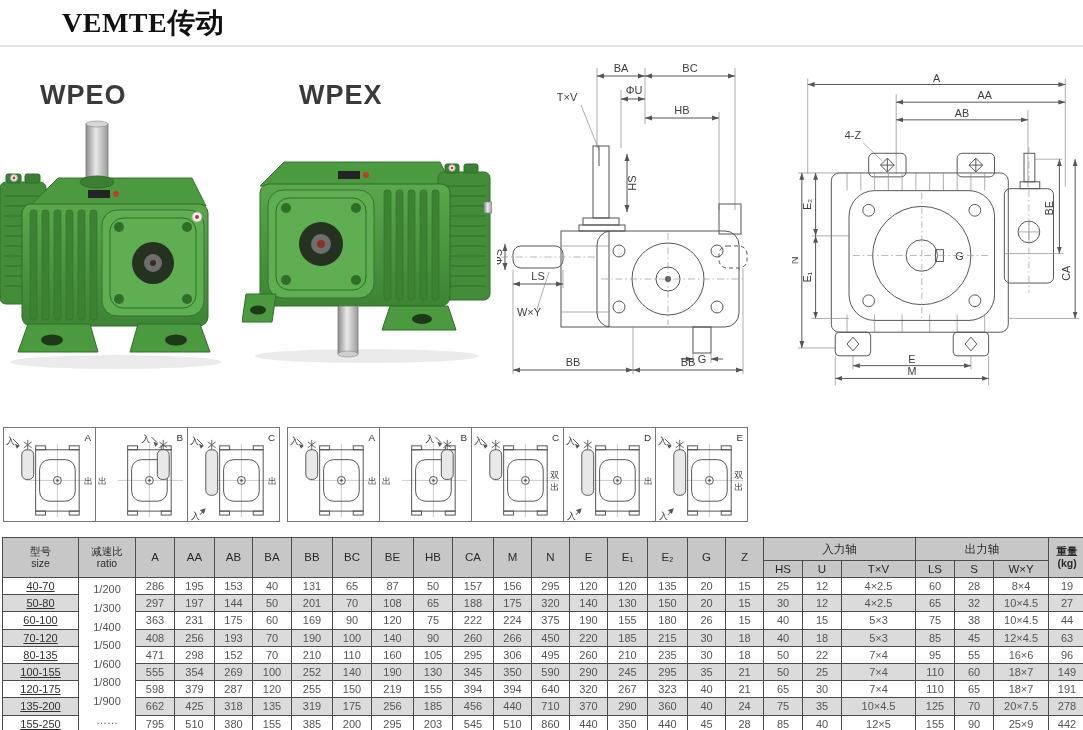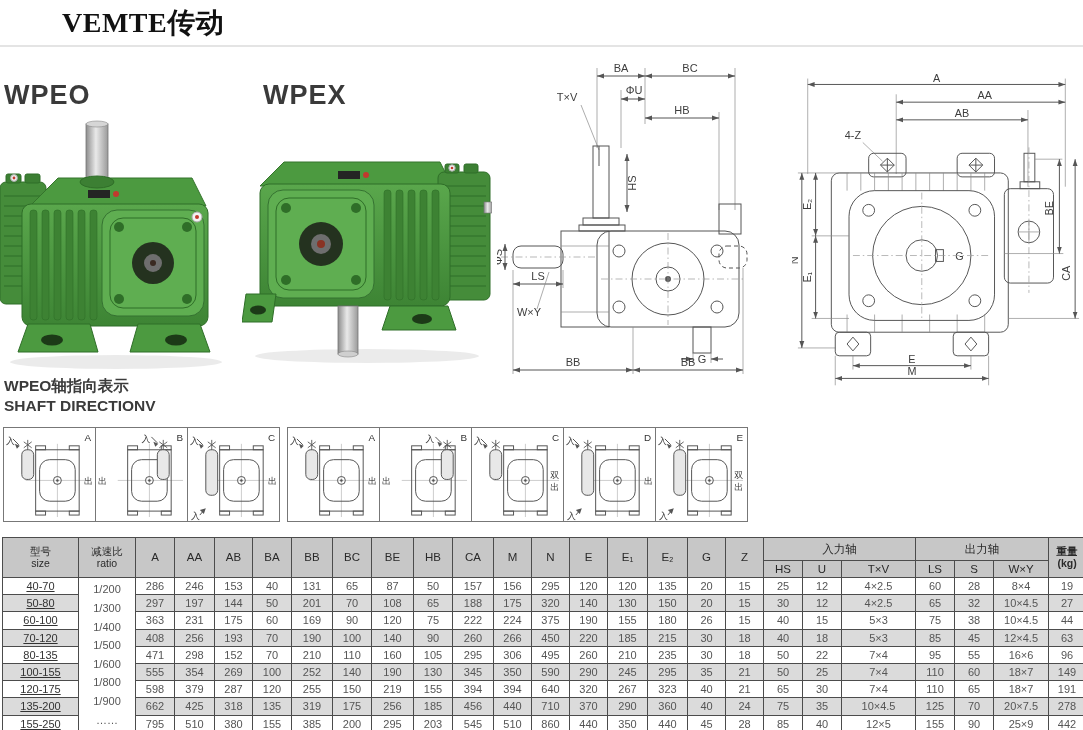--- a/index.html
+++ b/index.html
@@ -1,21 +1,21 @@
 <!DOCTYPE html>
 <html><head>
 <meta charset="utf-8">
 <style>
   html,body{margin:0;padding:0;background:#fff;}
   .page{position:relative;width:1083px;height:730px;background:#fff;overflow:hidden;
         font-family:"Liberation Sans","DejaVu Sans",sans-serif;}
   .logo{position:absolute;left:62px;top:4px;font-family:"Liberation Serif","DejaVu Serif",serif;
         font-weight:bold;font-size:28px;color:#111;letter-spacing:.5px;}
   .rule{position:absolute;left:0;top:45px;width:1083px;height:0;border-top:2px solid #e4e4e4;}
-  .product-label{position:absolute;font-weight:bold;font-size:27px;color:#3a3a3a;letter-spacing:1px;}
+  .product-label{position:absolute;font-weight:bold;font-size:27px;color:#3a3a3a;letter-spacing:1px;margin-left:36px;}
   .svgabs{position:absolute;}
   .shaft-title{position:absolute;font-weight:bold;font-size:15.5px;color:#3b3b3b;line-height:1.3;}
   .shaft-grid{position:absolute;display:flex;border:1px solid #777;background:#fff;}
   .shaft-cell{width:91px;height:93px;border-right:1px solid #777;position:relative;background:#fff;}
   .shaft-cell:last-child{border-right:none;}
   .shaft-cell svg{display:block;}
   
   .dim-table{position:absolute;left:2px;top:537px;border-collapse:collapse;table-layout:fixed;
              width:1079px;font-size:11px;}
   .dim-table th,.dim-table td{border:1px solid #4c4c4c;text-align:center;vertical-align:middle;
@@ -270,24 +270,20 @@
       </g>
     <g class="ext">
         <path d="M62 290v14M182 290v14M44 290v30M200 290v30"></path>
       </g>
     <line class="dln" x1="62" y1="300" x2="182" y2="300" marker-start="url(#as)" marker-end="url(#ae)"></line>
     <text class="dtx" x="122" y="297" text-anchor="middle">E</text>
     <line class="dln" x1="44" y1="313" x2="200" y2="313" marker-start="url(#as)" marker-end="url(#ae)"></line>
     <text class="dtx" x="122" y="310" text-anchor="middle">M</text>
   </svg>
 
-  <div class="shaft-title" style="left:4px;top:376px">
-    <div>WPEO轴指向表示</div>
-    <div>SHAFT DIRECTIONV</div>
-  </div>
 
   <div class="shaft-grid" style="left:3px;top:427px">
       <div class="shaft-cell">
         <svg width="91" height="93" viewBox="0 0 92 94">
           <line x1="22" y1="53" x2="88" y2="53" stroke="#aaa" stroke-width="0.6"></line>
           <line x1="54" y1="16" x2="54" y2="90" stroke="#aaa" stroke-width="0.6"></line>
           <g fill="none" stroke="#555" stroke-width="1">
             <rect x="32" y="22" width="44" height="62"></rect>
             <rect x="32" y="18" width="10" height="4"></rect>
             <rect x="66" y="18" width="10" height="4"></rect>
@@ -557,21 +553,21 @@
           <th>LS</th>
           <th>S</th>
           <th>W×Y</th>
         </tr>
       </thead>
       <tbody>
         <tr>
           <td class="size">40-70</td>
           <td class="ratio" rowspan="9">1/200<br>1/300<br>1/400<br>1/500<br>1/600<br>1/800<br>1/900<br>……</td>
           <td>286</td>
-          <td>246</td>
+          <td>195</td>
           <td>153</td>
           <td>40</td>
           <td>131</td>
           <td>65</td>
           <td>87</td>
           <td>50</td>
           <td>157</td>
           <td>156</td>
           <td>295</td>
           <td>120</td>

